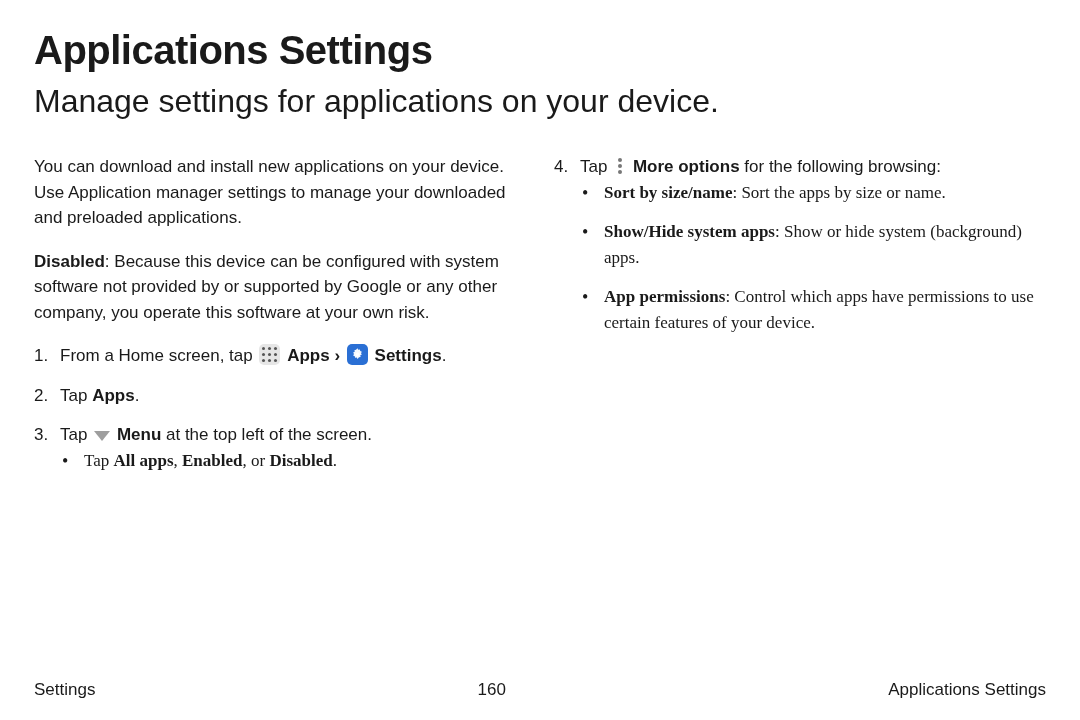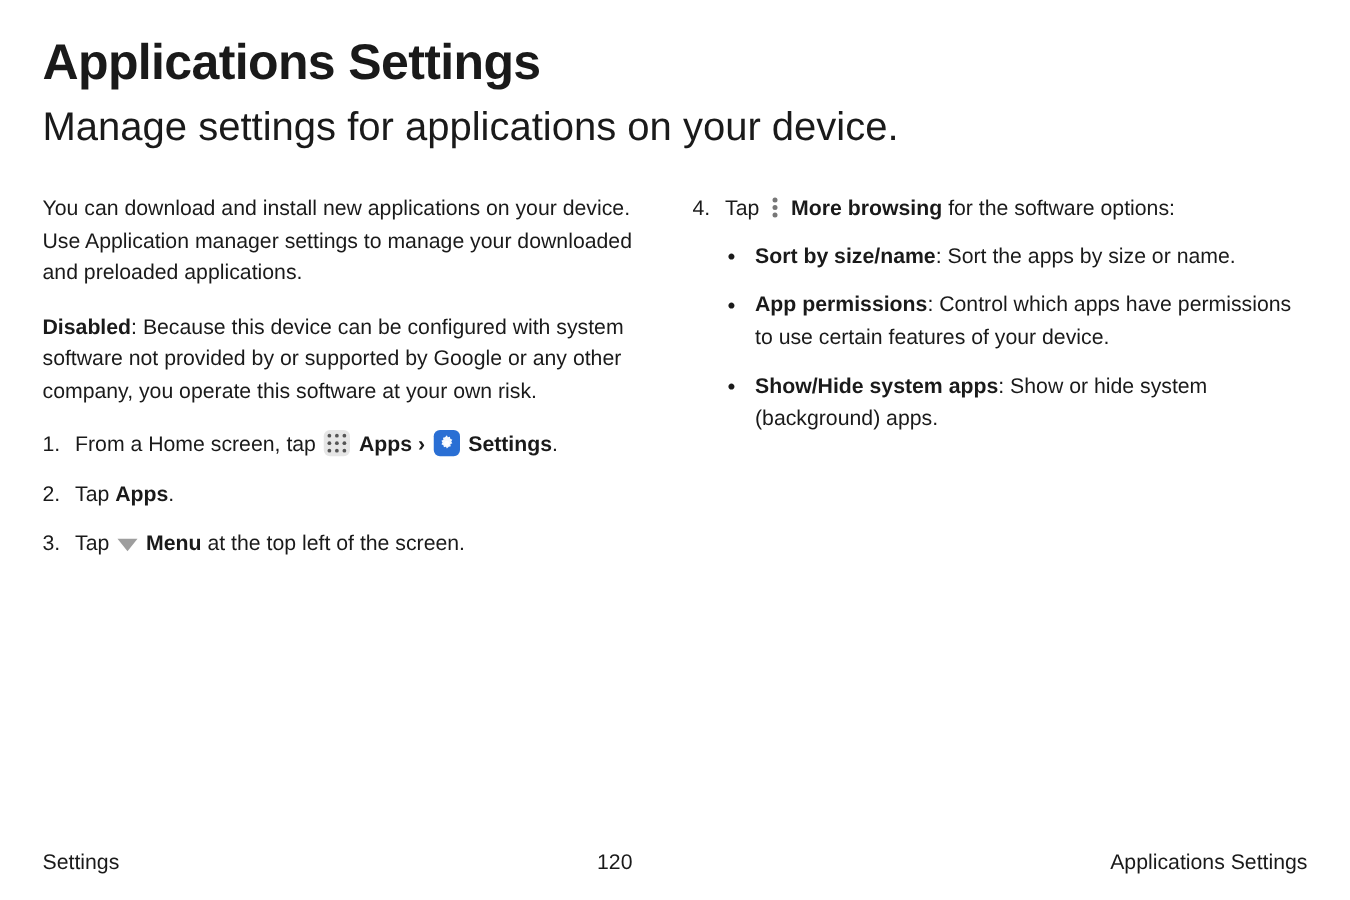--- a/index.html
+++ b/index.html
@@ -42,21 +42,21 @@
     margin-bottom: 14px;
   }
   ol > li::before {
     content: counter(step) ".";
     position: absolute;
     left: 0;
   }
   ul.bullets {
     list-style: none;
     padding-left: 0;
-    margin-top: 12px;
+    font-family: Liberation Serif, serif;
   }
   ul.bullets > li {
     position: relative;
     padding-left: 24px;
     margin-bottom: 14px;
   }
   ul.bullets > li::before {
     content: "•";
     position: absolute;
     left: 2px;
@@ -155,37 +155,42 @@
         </span>
         <b> Settings</b><span>.</span>
       </li>
       <li>
         <span>Tap </span><b>Apps</b><span>.</span>
       </li>
       <li>
         <span>Tap </span>
         <span class="icon-menu"></span>
         <b> Menu</b><span> at the top left of the screen.</span>
+        <ul class="bullets">
+          <li>
+            <span>Tap </span><b>All apps</b><span>, </span><b>Enabled</b><span>, or </span><b>Disabled</b><span>.</span>
+          </li>
+        </ul>
       </li>
     </ol>
   </div>
 
   <div class="col">
     <ol start="4" style="counter-reset: step 3">
       <li>
         <span>Tap </span>
         <span class="icon-more"></span>
-        <b> More browsing</b><span> for the software options:</span>
+        <b> More options</b><span> for the following browsing:</span>
         <ul class="bullets">
           <li><b>Sort by size/name</b><span>: Sort the apps by size or&nbsp;name.</span></li>
+          <li><b>Show/Hide system apps</b><span>: Show or hide system (background) apps.</span></li>
           <li><b>App permissions</b><span>: Control which apps have permissions to use certain features of your device.</span></li>
-          <li><b>Show/Hide system apps</b><span>: Show or hide system (background) apps.</span></li>
         </ul>
       </li>
     </ol>
   </div>
 </div>
 
 <div class="footer">
   <span>Settings</span>
-  <span>120</span>
+  <span>160</span>
   <span>Applications Settings</span>
 </div>
 
 </body></html>

